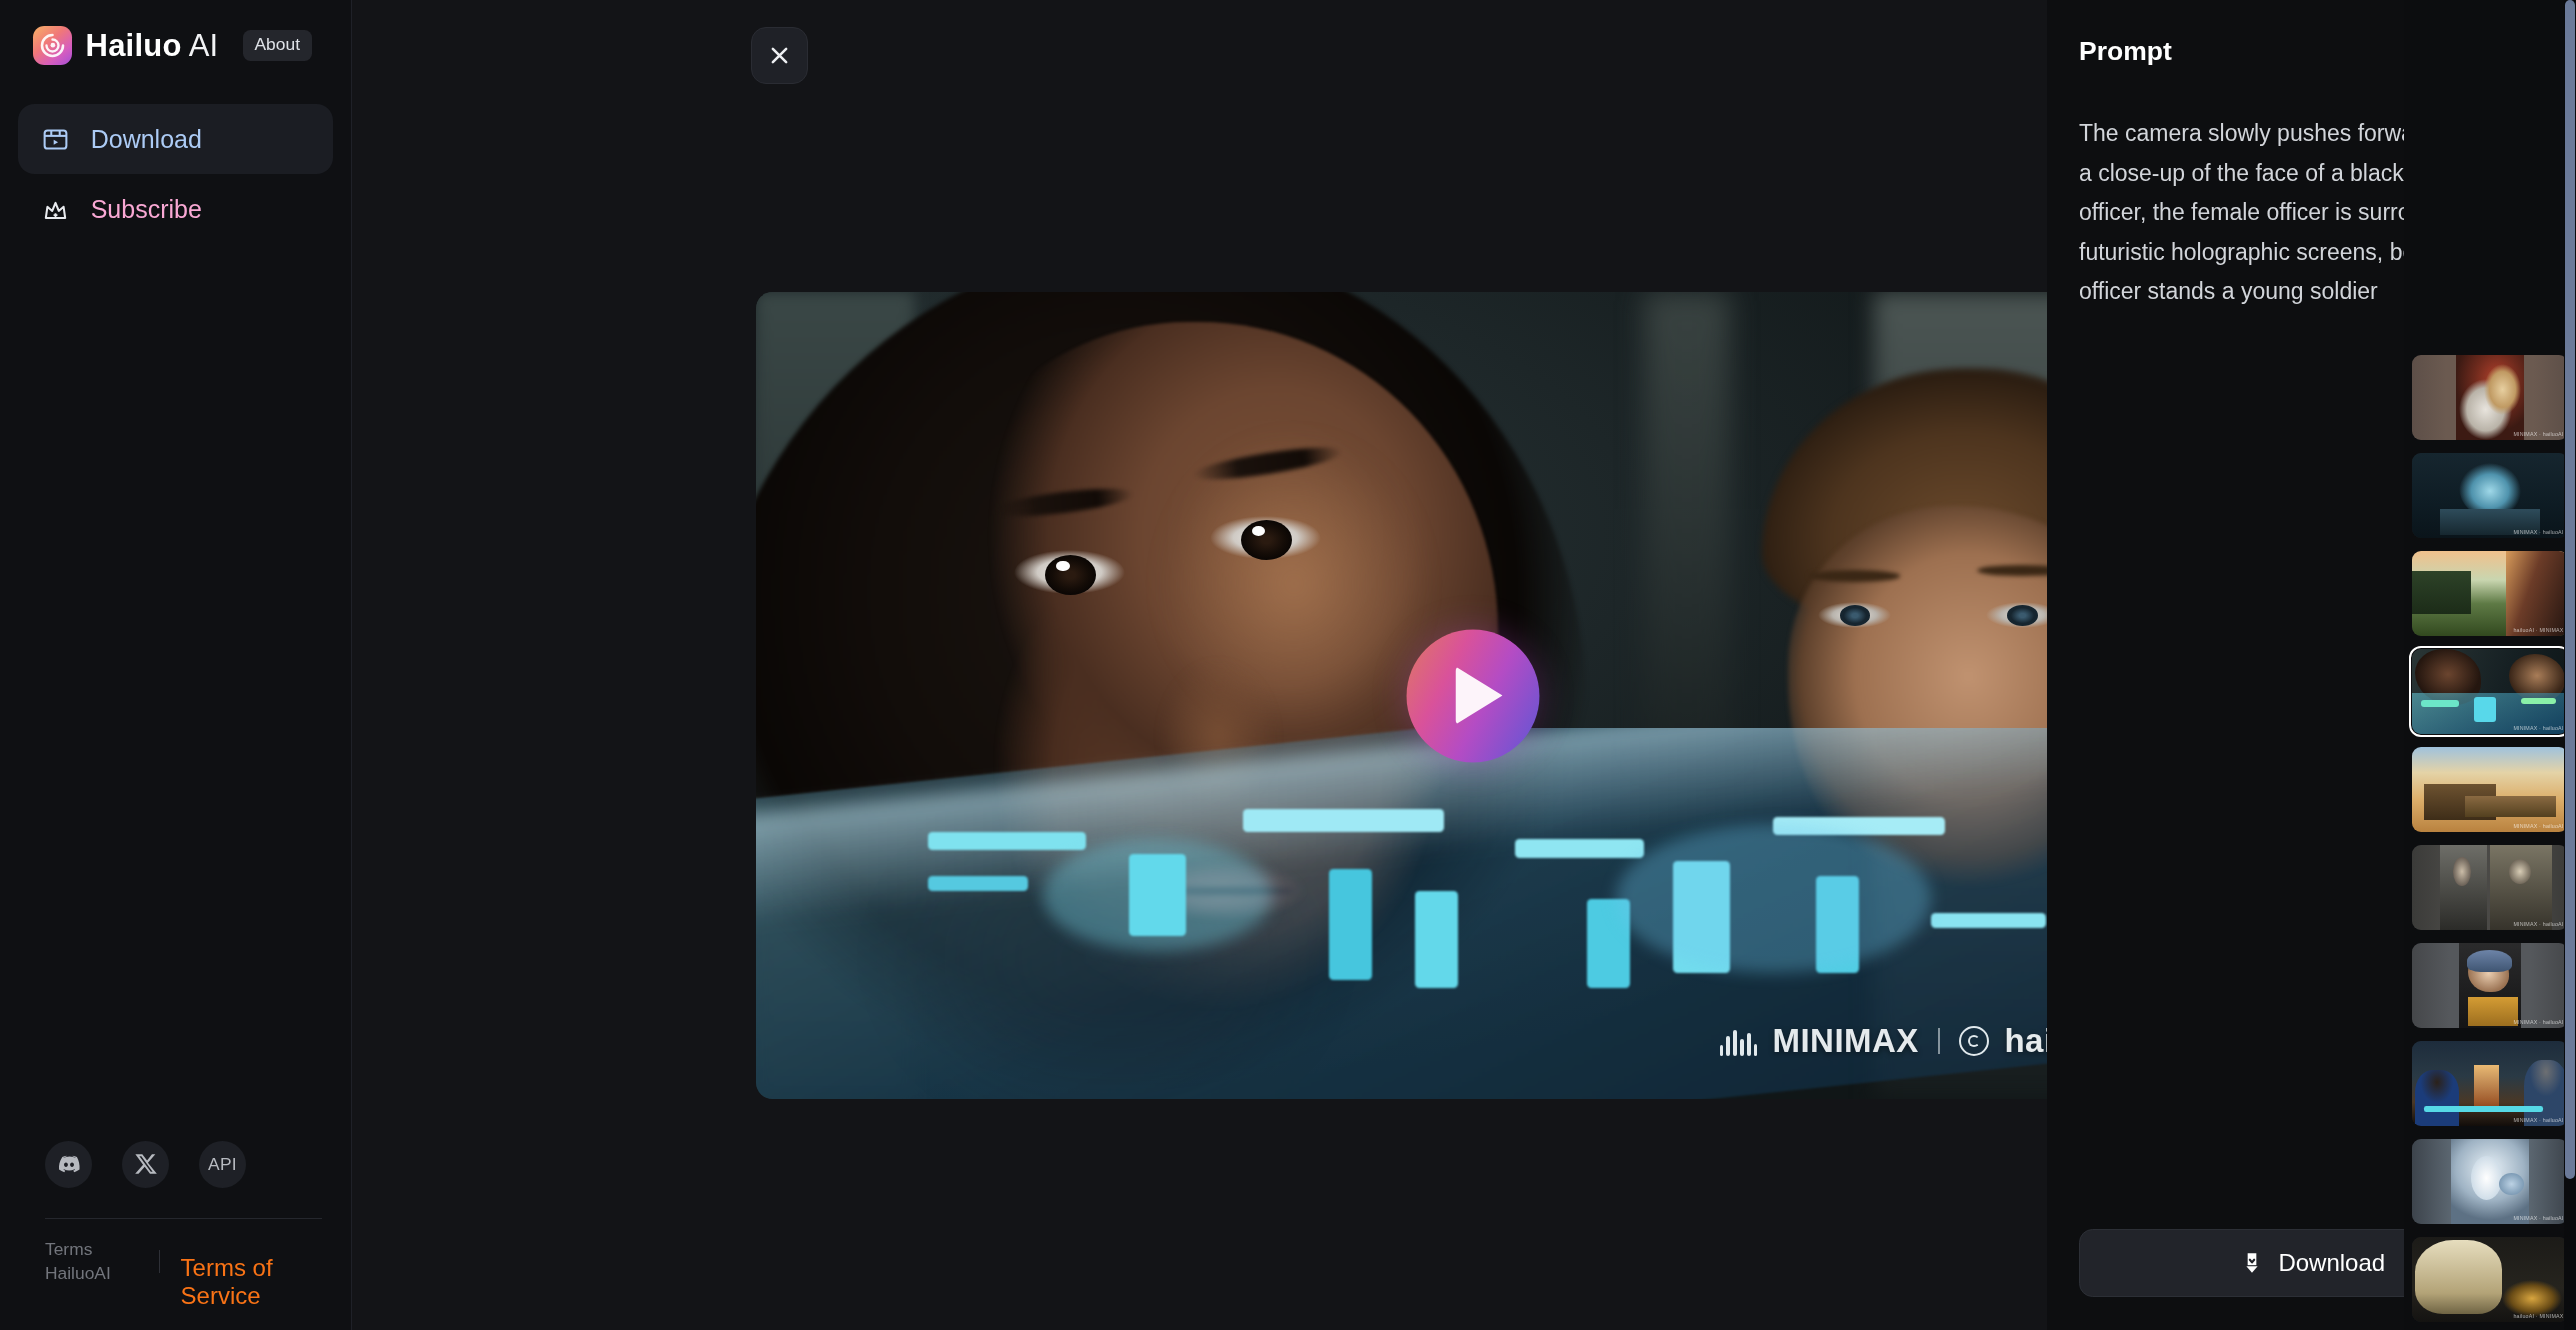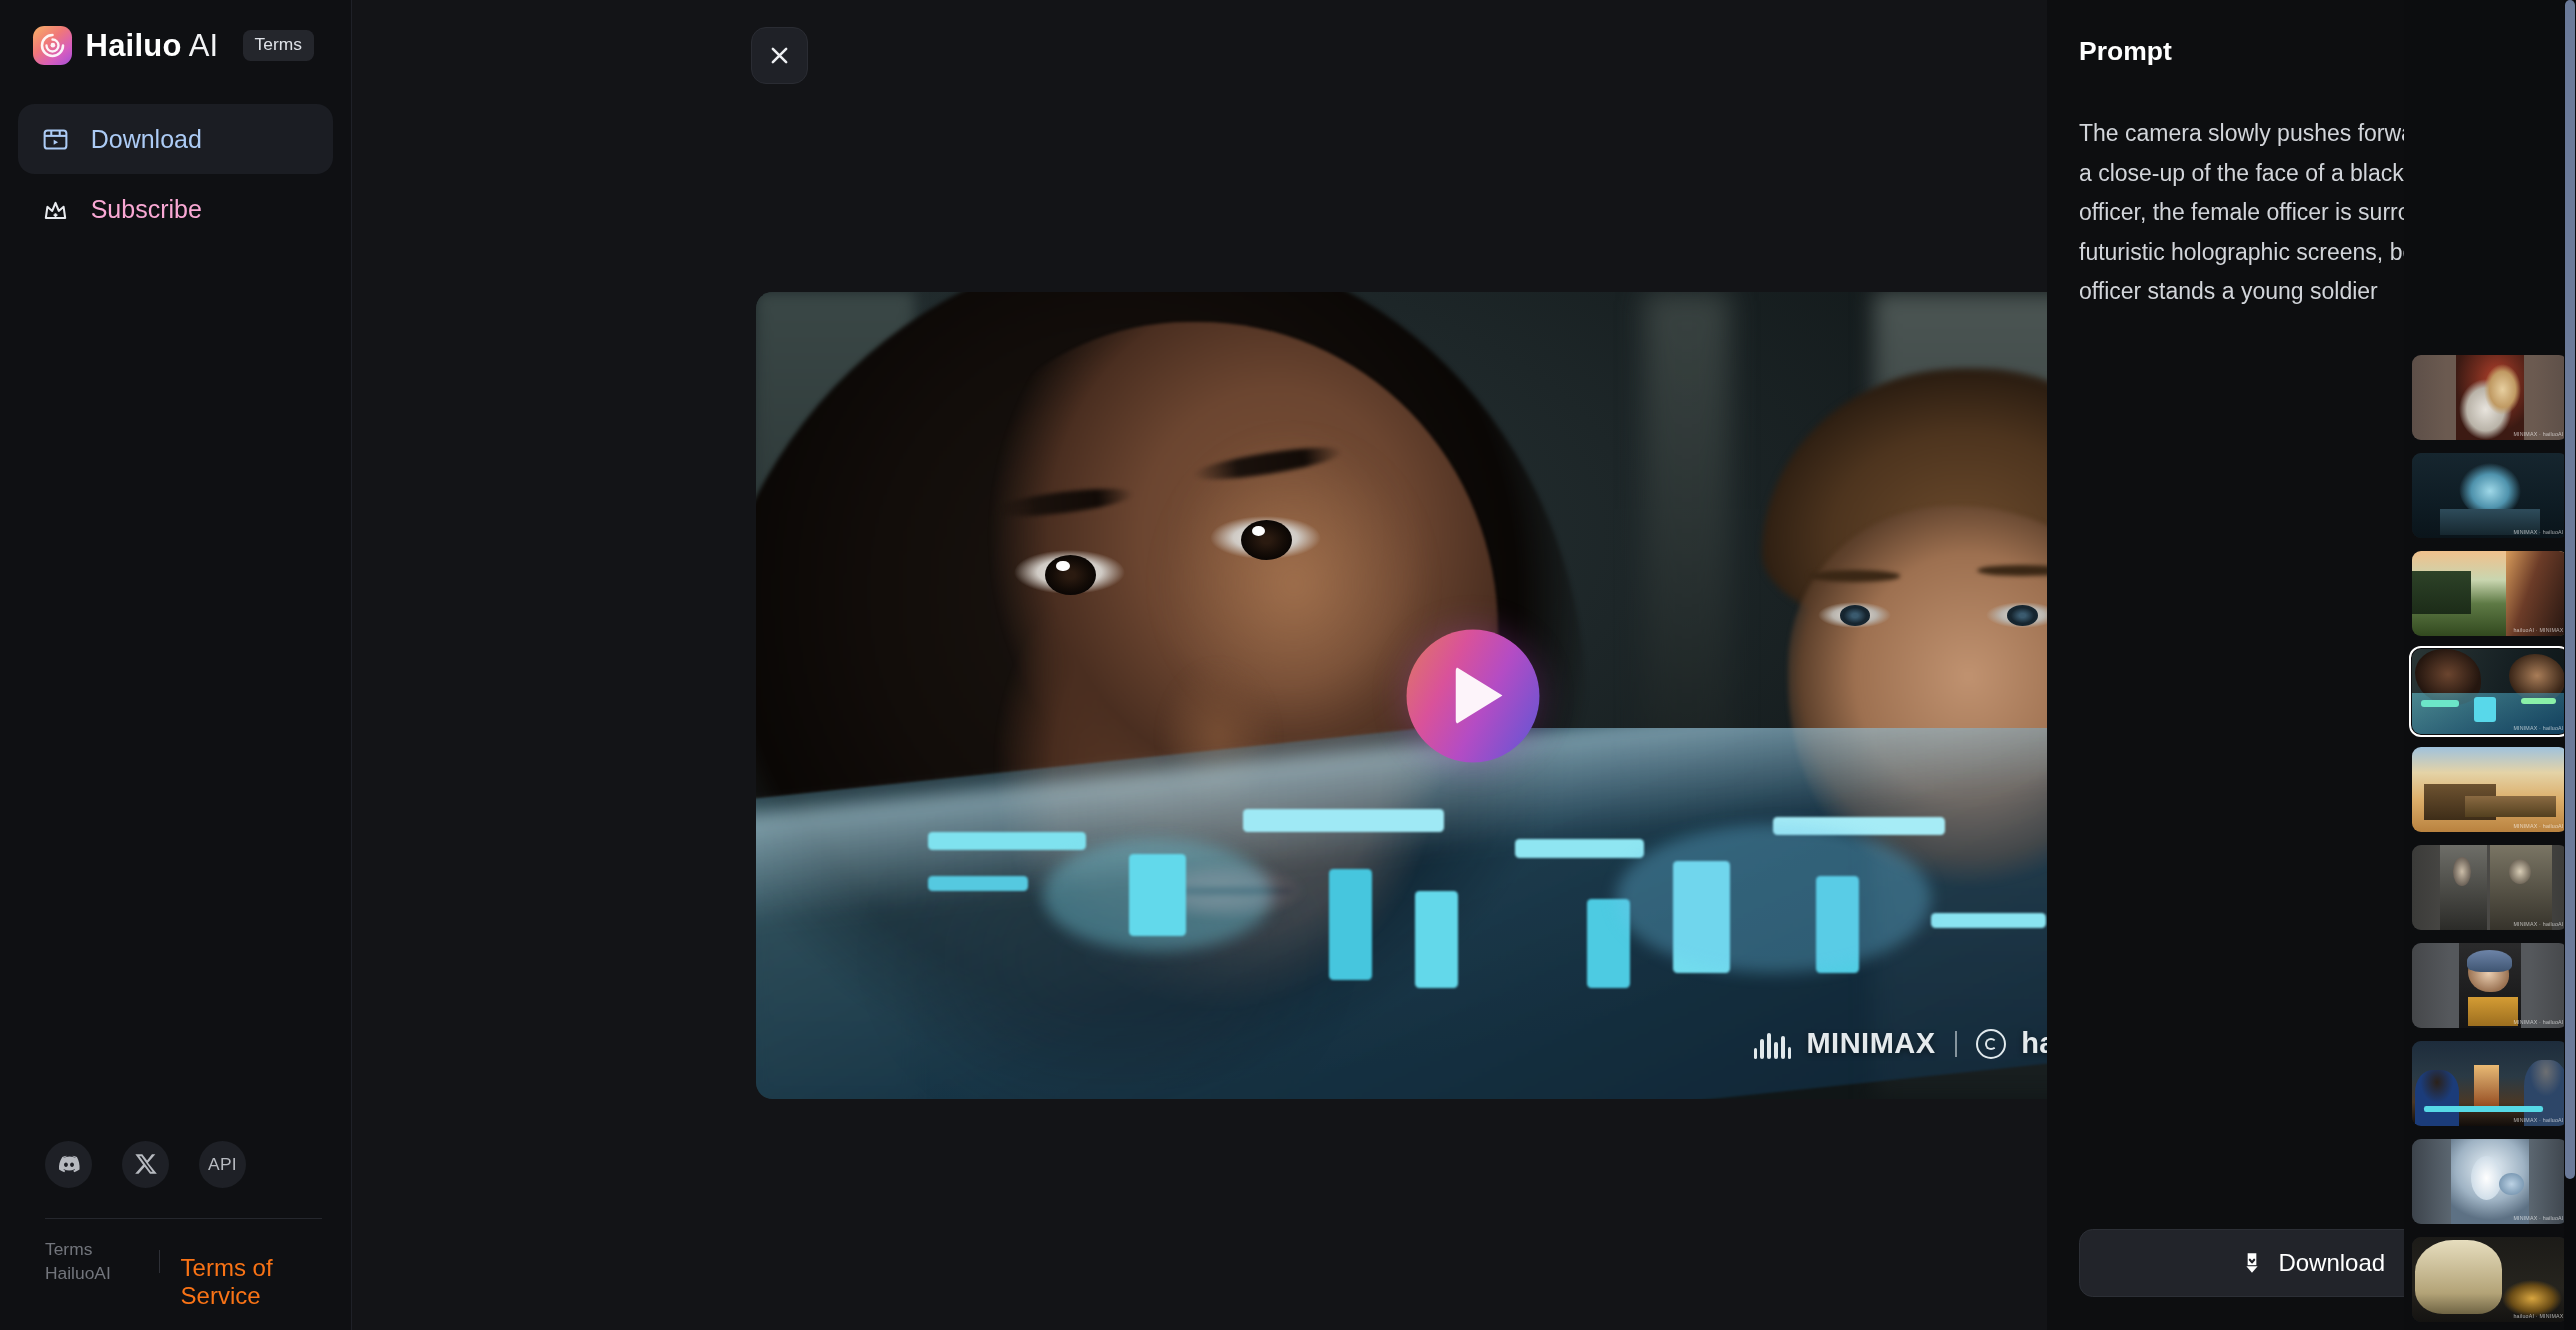--- a/index.html
+++ b/index.html
@@ -183,21 +183,21 @@
     border-left: 47px solid #fdf4fa;
     border-top: 29px solid transparent;
     border-bottom: 29px solid transparent;
     border-radius: 4.5px;
   }
 
   
   .watermark {
     position:absolute; right:42px; bottom:39px;
     display:flex; align-items:center; gap:15px;
-    color:#f2f6f8; font-size:29px; font-weight:700; letter-spacing:0.5px;
+    color:#f2f6f8; font-size:33px; font-weight:700; letter-spacing:0.5px;
     text-shadow: 0 1.5px 6px rgba(0,0,0,.5); opacity:.94;
   }
   .wave { display:flex; align-items:flex-end; gap:3px; height:30px; }
   .wave i { display:block; width:3.8px; background:#eef5f8; border-radius:2.3px; }
   .wm-sep { width:1.5px; height:26px; background:rgba(240,246,248,.55); margin:0 4.5px; }
   .wm-logo { width:30px; height:30px; border-radius:50%; border:2.3px solid #eef5f8;
              display:flex; align-items:center; justify-content:center; }
   .wm-logo i { display:block; width:12px; height:12px; border-radius:50%;
                border:2.3px solid #eef5f8; border-right-color:transparent; }
 
@@ -258,21 +258,21 @@
       <div class="logo-mark">
         <svg viewBox="0 0 36 36">
           <path d="M18 4a14 14 0 1 0 14 14" fill="none" stroke="#fff" stroke-width="3.4" stroke-linecap="round" opacity=".92"></path>
           <path d="M18 10a8 8 0 1 1-8 8" fill="none" stroke="#fff" stroke-width="3.2" stroke-linecap="round" opacity=".92"></path>
           <circle cx="18.5" cy="17.5" r="3.1" fill="#fff" opacity=".92"></circle>
         </svg>
       </div>
       <div class="brand-name">
         <span>Hailuo</span><span class="light"> AI</span>
       </div>
-      <div class="beta">Terms</div>
+      <div class="beta">About</div>
     </div>
 
     <div class="nav">
       <div class="nav-item active">
         <span class="ico">
           <svg viewBox="0 0 24 24" fill="none" stroke="#accbf5" stroke-width="1.7">
             <rect x="3" y="4.5" width="18" height="15" rx="2.4"></rect>
             <path d="M3 9h18"></path>
               <path d="M8.5 4.8V9M15.5 4.8V9"></path>
             <path d="M10.5 12.3v4l3.6-2z" fill="#accbf5" stroke="none"></path>

